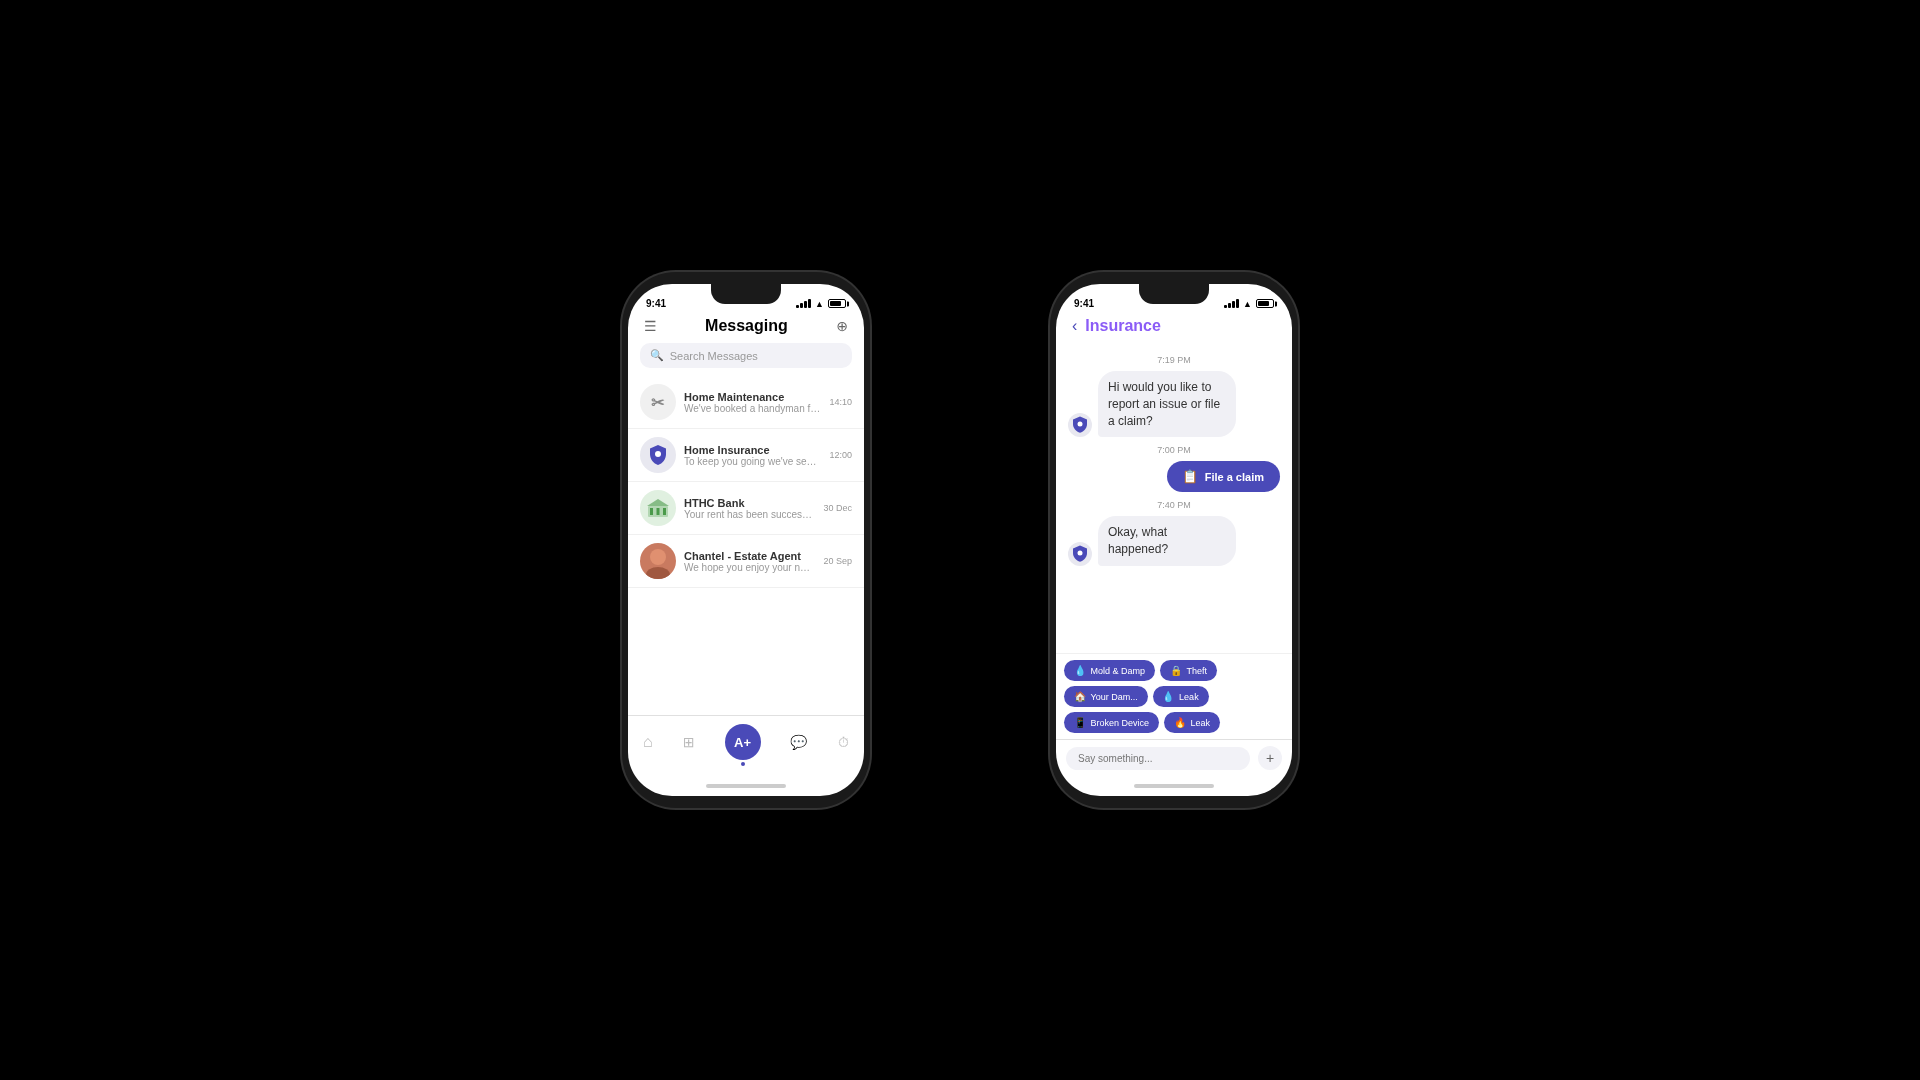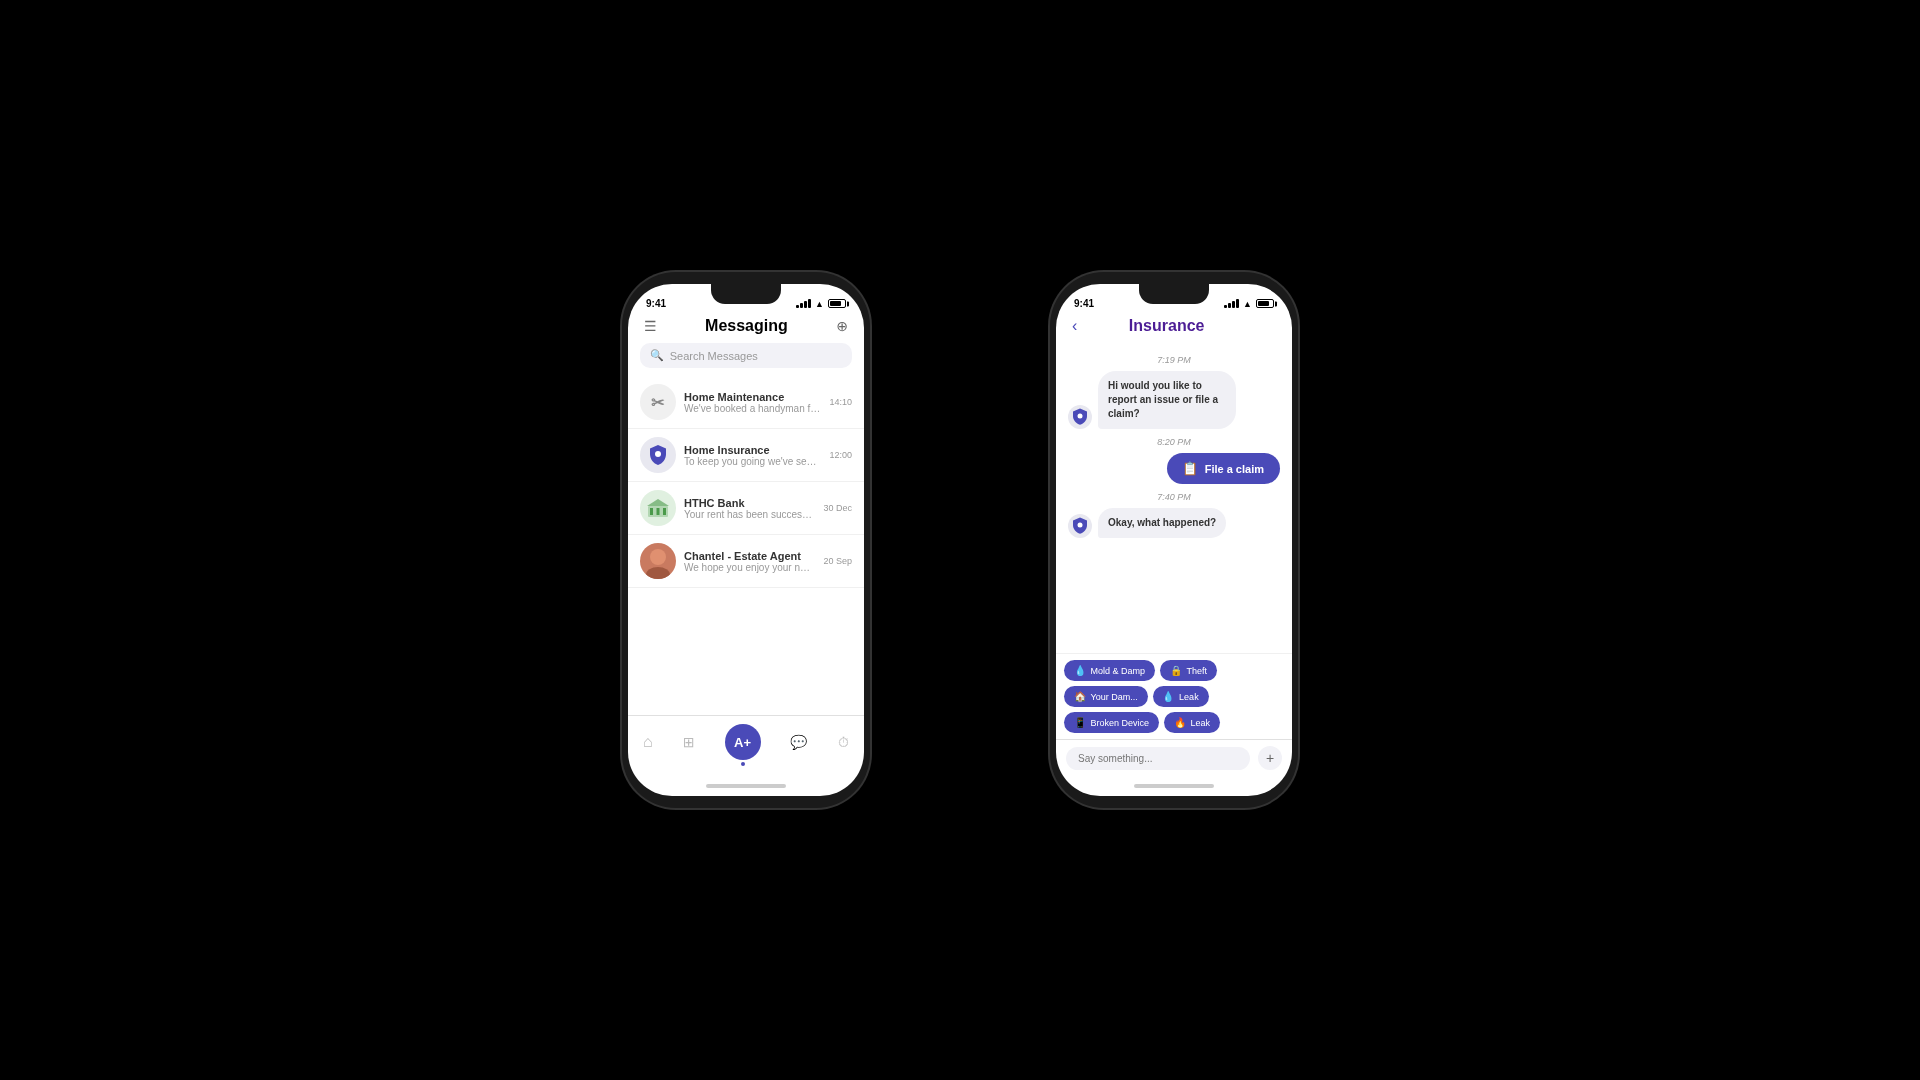--- a/index.html
+++ b/index.html
@@ -278,37 +278,36 @@
 
     
     .chat-header {
       display: flex;
       align-items: center;
       padding: 4px 16px 8px;
       gap: 8px;
       flex-shrink: 0;
     }
     .back-btn { font-size: 16px; color: #4a4ab8; }
-    .chat-title { font-size: 16px; font-weight: 600; color: #4c1d95; flex: 1; text-align: center; }
+    .chat-title { font-size: 16px; font-weight: 600; color: #8b5cf6; flex: 1; }
     .chat-header-space { width: 20px; }
 
     .chat-messages {
       flex: 1;
       padding: 8px 12px;
       display: flex;
       flex-direction: column;
       gap: 4px;
       overflow: hidden;
     }
     .time-label {
       text-align: center;
       font-size: 9px;
       color: #999;
       margin: 4px 0 2px;
-      font-style: italic;
     }
     .message-row {
       display: flex;
       align-items: flex-end;
       gap: 6px;
     }
     .message-row.incoming {}
     .message-row.outgoing { justify-content: flex-end; }
     .chat-avatar {
       width: 24px;
@@ -318,23 +317,22 @@
       display: flex;
       align-items: center;
       justify-content: center;
       font-size: 10px;
       flex-shrink: 0;
     }
     .bubble {
       max-width: 65%;
       padding: 8px 10px;
       border-radius: 18px;
-      font-size: 10px;
+      font-size: 12px;
       line-height: 1.4;
-      font-weight: bold;
     }
     .bubble.incoming-bubble {
       background: #f0f0f5;
       color: #333;
       border-bottom-left-radius: 4px;
     }
     .file-claim-btn {
       background: #4a4ab8;
       color: #fff;
       border: none;
@@ -570,21 +568,21 @@
             <svg width="16" height="18" viewBox="0 0 16 18">
               <path d="M8 0.5L1 3.5V8c0 4.2 3 7.6 7 8.8 4-1.2 7-4.6 7-8.8V3.5L8 0.5z" fill="#4a4ab8"></path>
               <circle cx="8" cy="8" r="2.5" fill="#fff"></circle>
             </svg>
           </div>
           <div class="bubble incoming-bubble">
             Hi would you like to report an issue or file a claim?
           </div>
         </div>
 
-        <div class="time-label">8:20 PM</div>
+        <div class="time-label">7:00 PM</div>
 
         <div class="message-row outgoing">
           <button class="file-claim-btn">
             <span class="file-claim-icon">📋</span>
             <span>File a claim</span>
           </button>
         </div>
 
         <div class="time-label">7:40 PM</div>
 

